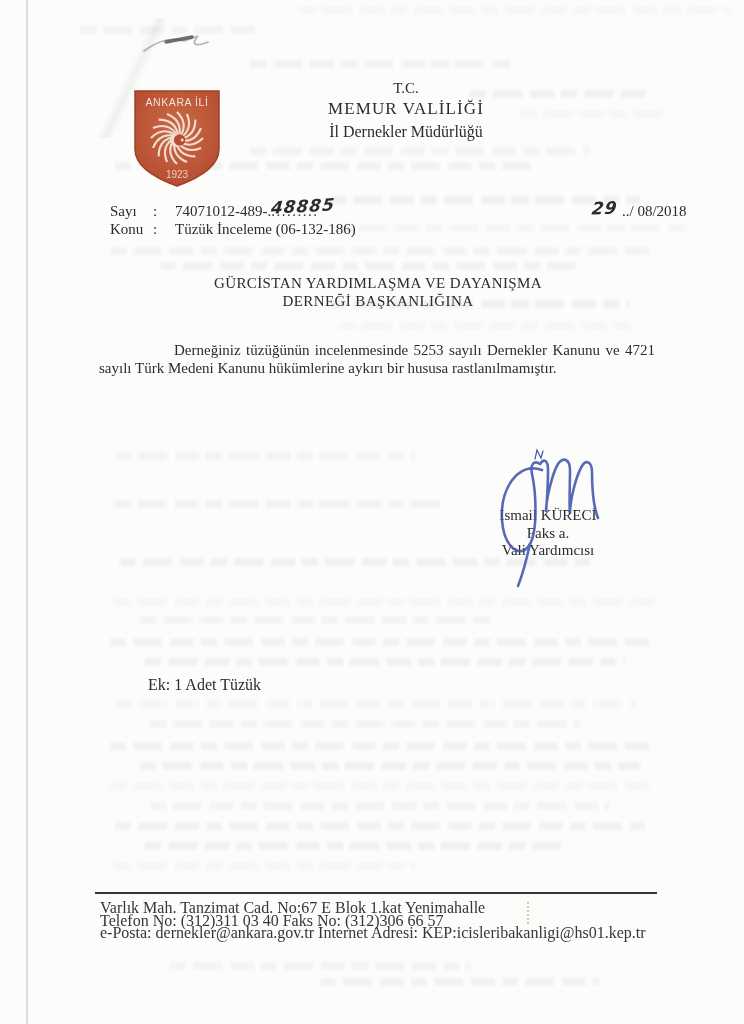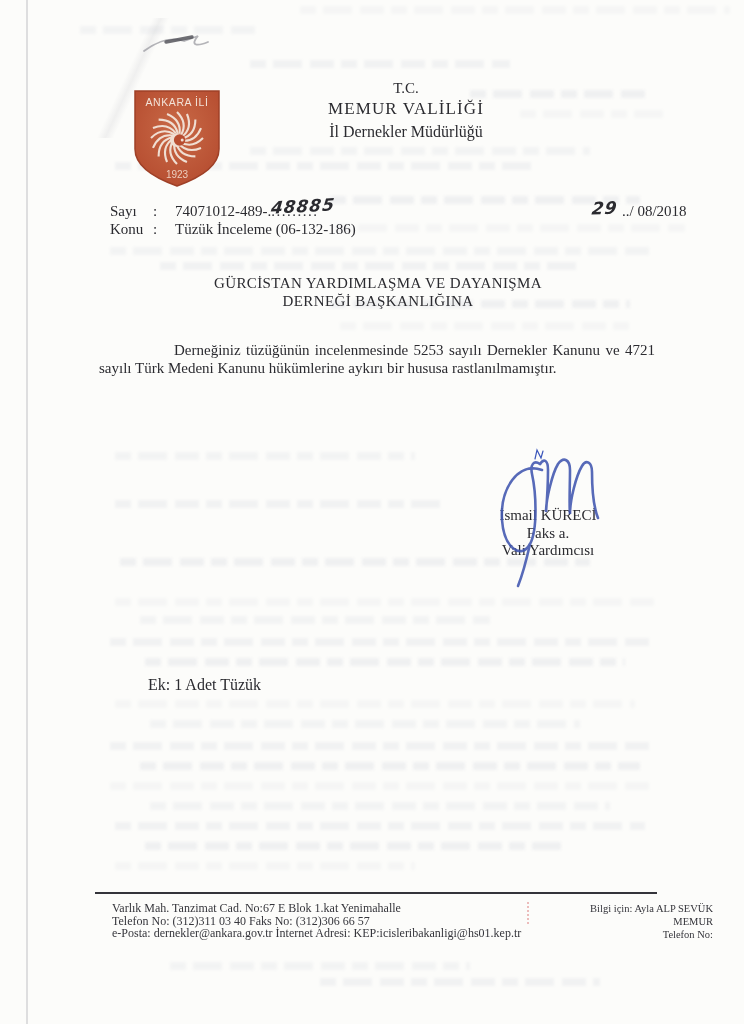--- a/index.html
+++ b/index.html
@@ -45,22 +45,22 @@
   .pen-mark{position:absolute; left:533px; top:448px; z-index:2;}
   
   .sig-block{position:absolute; left:468px; top:507px; width:160px; text-align:center;
     font-size:15px; line-height:17.5px; z-index:2;}
   .sig-ink{position:absolute; left:480px; top:456px; z-index:3; opacity:.88;}
   
   .ek-line{position:absolute; left:124px; top:676px; font-size:16px; z-index:2;margin-left:24px;}
   
   .footer-rule{position:absolute; left:95px; top:892px; width:562px; height:2px;
     background:#34343a; z-index:2;}
-  .footer-left{position:absolute; left:100px; top:902px; font-size:12px;
-    line-height:12.5px; color:#35353b; z-index:2;margin-left:12px;}
+  .footer-left{position:absolute; left:100px; top:902px; font-size:16px;
+    line-height:12.5px; color:#35353b; z-index:2;}
   .footer-right{position:absolute; right:31px; top:902px; font-size:10.5px;
     line-height:13px; color:#35353b; text-align:right; z-index:2;}
   .u{}
   .red-mark{position:absolute; left:527px; top:902px; height:22px; width:0;
     border-left:2px dotted rgba(205,70,70,.35); z-index:1;}
 </style>
 </head>
 <body>
 
 <div class="page">
@@ -189,19 +189,14 @@
   <div class="footer-left">
     <div>Varlık Mah. Tanzimat Cad. No:67 E Blok 1.kat Yenimahalle</div>
     <div>Telefon No: (312)311 03 40 Faks No: (312)306 66 57</div>
     <div>
       <span>e-Posta:</span>
       <span class="u">dernekler@ankara.gov.tr</span>
       <span>İnternet Adresi:</span>
       <span class="u">KEP:icisleribakanligi@hs01.kep.tr</span>
     </div>
   </div>
-  <div class="footer-right">
-    <div>Bilgi için: Ayla ALP SEVÜK</div>
-    <div>MEMUR</div>
-    <div>Telefon No:</div>
-  </div>
 
 </div>
 
 </body></html>

